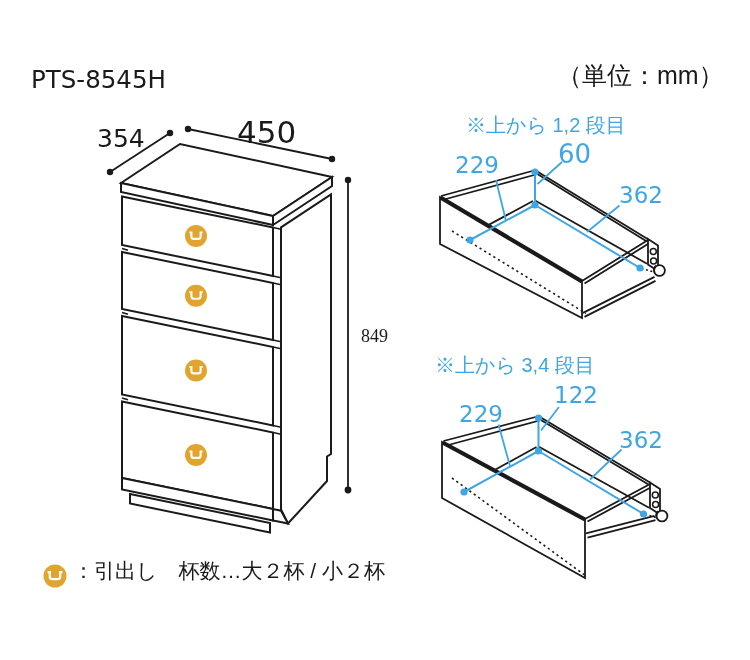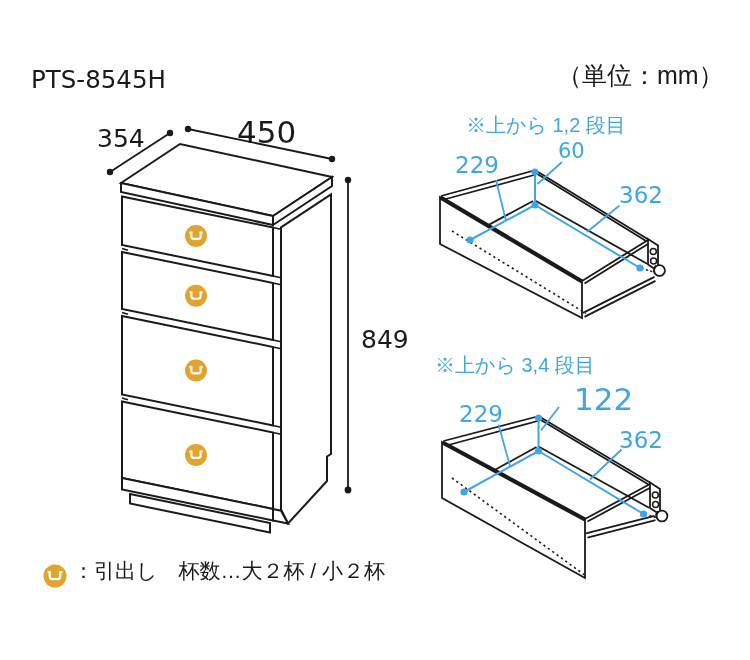--- a/index.html
+++ b/index.html
@@ -126,27 +126,27 @@
     <circle r="11.5" fill="#E0A42F"></circle>
     <path d="M-7.4,-3.9 H-5.2 V0.5 Q-5.2,3.2 -2.4,3.2 H2.4 Q5.2,3.2 5.2,0.5 V-3.9 H7.4" stroke="#fff" stroke-width="2.3" fill="none"></path>
   </g>
 </svg>
 
 <div class="lbl" style="left:31px;top:68px;font-size:24.5px;">PTS-8545H</div>
 <div class="lbl jp" style="left:557px;top:63px;font-size:25px;">（単位：mm）</div>
 
 <div class="lbl" style="left:237px;top:117px;font-size:31px;">450</div>
 <div class="lbl" style="left:97px;top:126px;font-size:25px;">354</div>
-<div class="lbl" style="left:361px;top:327px;font-size:25px;">849</div>
+<div class="lbl" style="left:361px;top:327px;font-size:18px;font-family:Liberation Serif, serif;">849</div>
 
 <div class="lbl blue jp" style="left:430px;top:115px;font-size:20px;margin-left:36px;">※上から 1,2 段目</div>
 <div class="lbl blue" style="left:455px;top:154px;font-size:23px;">229</div>
-<div class="lbl blue" style="left:558px;top:141px;font-size:21px;">60</div>
+<div class="lbl blue" style="left:558px;top:141px;font-size:26px;">60</div>
 <div class="lbl blue" style="left:619px;top:184px;font-size:23px;">362</div>
 
 <div class="lbl blue jp" style="left:435px;top:355px;font-size:20px;">※上から 3,4 段目</div>
-<div class="lbl blue" style="left:554px;top:384px;font-size:31px;margin-left:20px;">122</div>
+<div class="lbl blue" style="left:554px;top:384px;font-size:23px;">122</div>
 <div class="lbl blue" style="left:459px;top:403px;font-size:23px;">229</div>
 <div class="lbl blue" style="left:619px;top:429px;font-size:23px;">362</div>
 
 <div class="lbl jp" style="left:73px;top:560px;font-size:21px;">：引出し　杯数…大２杯 / 小２杯</div>
 
 </div>
 
 </body></html>

